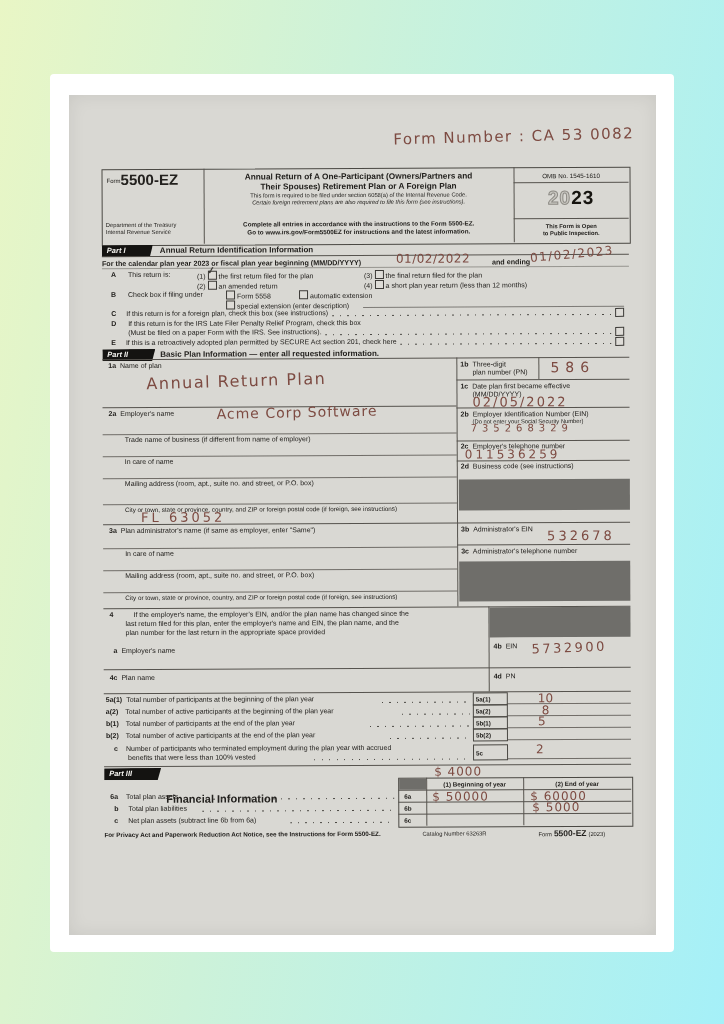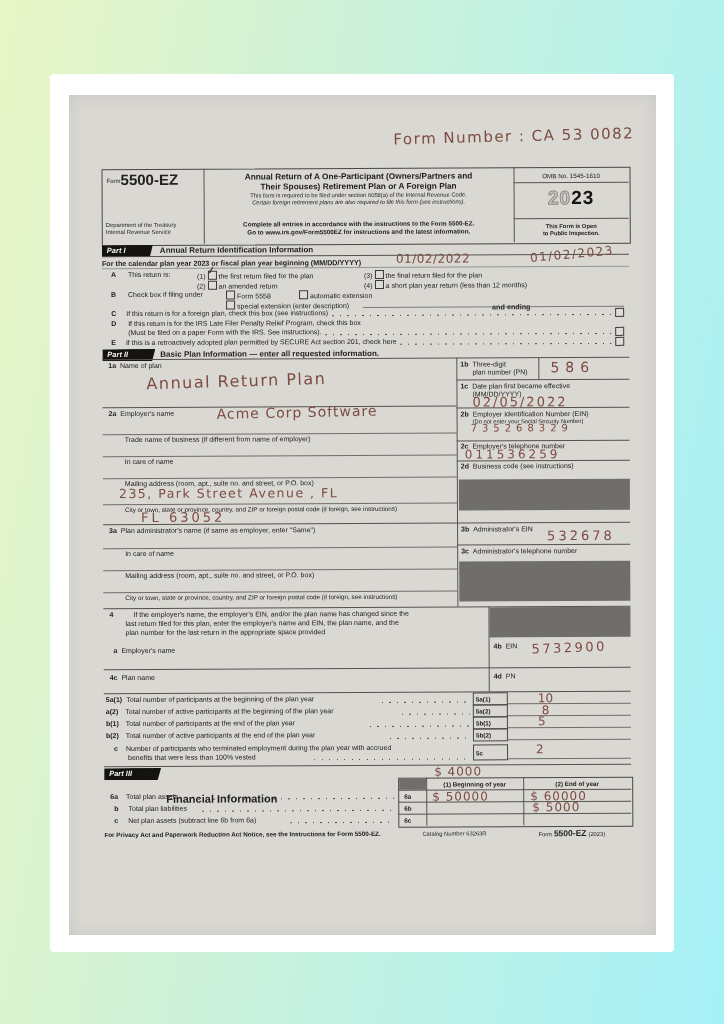--- a/index.html
+++ b/index.html
@@ -61,21 +61,21 @@
   <div class="hline" style="left:446px;top:124px;width:115px;"></div>
   <div class="t t6 c b" style="left:447px;top:129px;width:113px;">This Form is Open</div>
   <div class="t t6 c b" style="left:447px;top:136px;width:113px;">to Public Inspection.</div>
 
   <div class="chip" style="left:34px;top:149px;width:36px;">Part I</div>
   <div class="t b" style="left:92px;top:150px;font-size:8px;">Annual Return Identification Information</div>
   <div class="hline" style="left:34px;top:160px;width:527px;"></div>
 
   <div class="t b" style="left:34px;top:163px;font-size:7.2px;">For the calendar plan year 2023 or fiscal plan year beginning (MM/DD/YYYY)</div>
   <div class="hw" style="left:328px;top:157px;font-size:12px;letter-spacing:.5px;">01/02/2022</div>
-  <div class="t b" style="left:424px;top:163px;font-size:7.2px;margin-top:45px;">and ending</div>
+  <div class="t b" style="left:424px;top:163px;font-size:7.2px;">and ending</div>
   <div class="hw" style="left:462px;top:153px;font-size:12px;letter-spacing:1.5px;transform:rotate(-5deg);">01/02/2023</div>
   <div class="hline" style="left:34px;top:172px;width:527px;opacity:.5;"></div>
 
   <div class="t b" style="left:43px;top:175px;">A</div>
   <div class="t" style="left:60px;top:175px;">This return is:</div>
   <div class="t" style="left:129px;top:175px;"><span>(1)</span><span class="cb"></span><span>the first return filed for the plan</span></div>
   <div class="abs" style="left:139px;top:169px;font-size:10px;font-weight:bold;color:#3b3935;transform:rotate(-8deg);">✓</div>
   <div class="t" style="left:296px;top:175px;"><span>(3)</span><span class="cb"></span><span>the final return filed for the plan</span></div>
   <div class="t" style="left:129px;top:185px;"><span>(2)</span><span class="cb"></span><span>an amended return</span></div>
   <div class="t" style="left:296px;top:185px;"><span>(4)</span><span class="cb"></span><span>a short plan year return (less than 12 months)</span></div>
@@ -128,21 +128,20 @@
 
   <div class="hline" style="left:34px;top:311px;width:354px;"></div>
   <div class="t" style="left:40px;top:314px;"><span class="b">2a</span>&nbsp;&nbsp;<span>Employer's name</span></div>
   <div class="hw" style="left:148px;top:309px;font-size:14px;letter-spacing:1px;transform:rotate(-1deg);">Acme Corp Software</div>
   <div class="hline" style="left:34px;top:338px;width:354px;opacity:.8;"></div>
   <div class="t" style="left:56px;top:340px;">Trade name of business (if different from name of employer)</div>
   <div class="hline" style="left:34px;top:360px;width:354px;opacity:.8;"></div>
   <div class="t" style="left:56px;top:362px;">In care of name</div>
   <div class="hline" style="left:34px;top:382px;width:354px;opacity:.8;"></div>
   <div class="t" style="left:56px;top:384px;">Mailing address (room, apt., suite no. and street, or P.O. box)</div>
-  <div class="hw" style="left:50px;top:390px;font-size:12.5px;letter-spacing:1.5px;">235, Park Street Avenue , FL</div>
   <div class="hline" style="left:34px;top:408px;width:354px;opacity:.8;"></div>
   <div class="t t65" style="left:56px;top:410px;">City or town, state or province, country, and ZIP or foreign postal code (if foreign, see instructions)</div>
   <div class="hw" style="left:72px;top:414px;font-size:13px;letter-spacing:3px;">FL  63052</div>
 
   <div class="t" style="left:392px;top:316px;"><span class="b">2b</span>&nbsp;&nbsp;<span>Employer Identification Number (EIN)</span></div>
   <div class="t t6" style="left:404px;top:324px;">(Do not enter your Social Security Number)</div>
   <div class="hw" style="left:402px;top:328px;font-size:10px;letter-spacing:5px;">735268329</div>
   <div class="hline" style="left:388px;top:346px;width:173px;"></div>
   <div class="t" style="left:392px;top:348px;"><span class="b">2c</span>&nbsp;&nbsp;<span>Employer's telephone number</span></div>
   <div class="hw" style="left:396px;top:353px;font-size:12px;letter-spacing:3px;">011536259</div>

